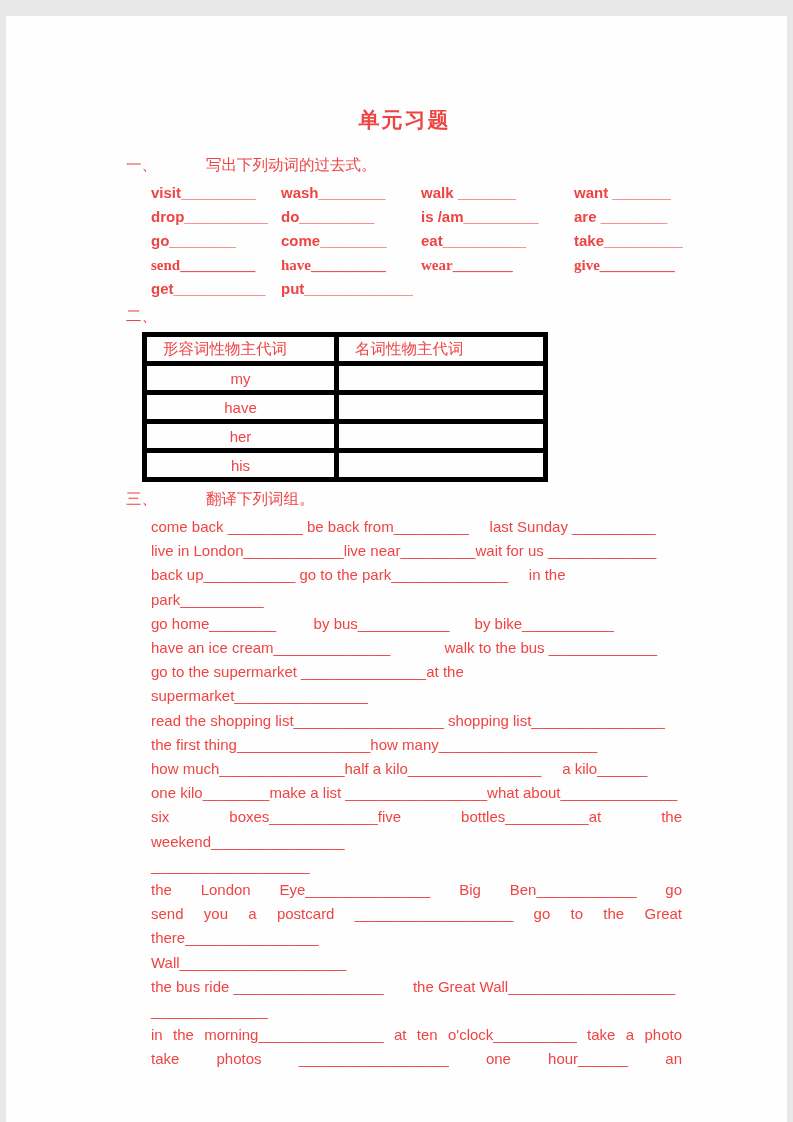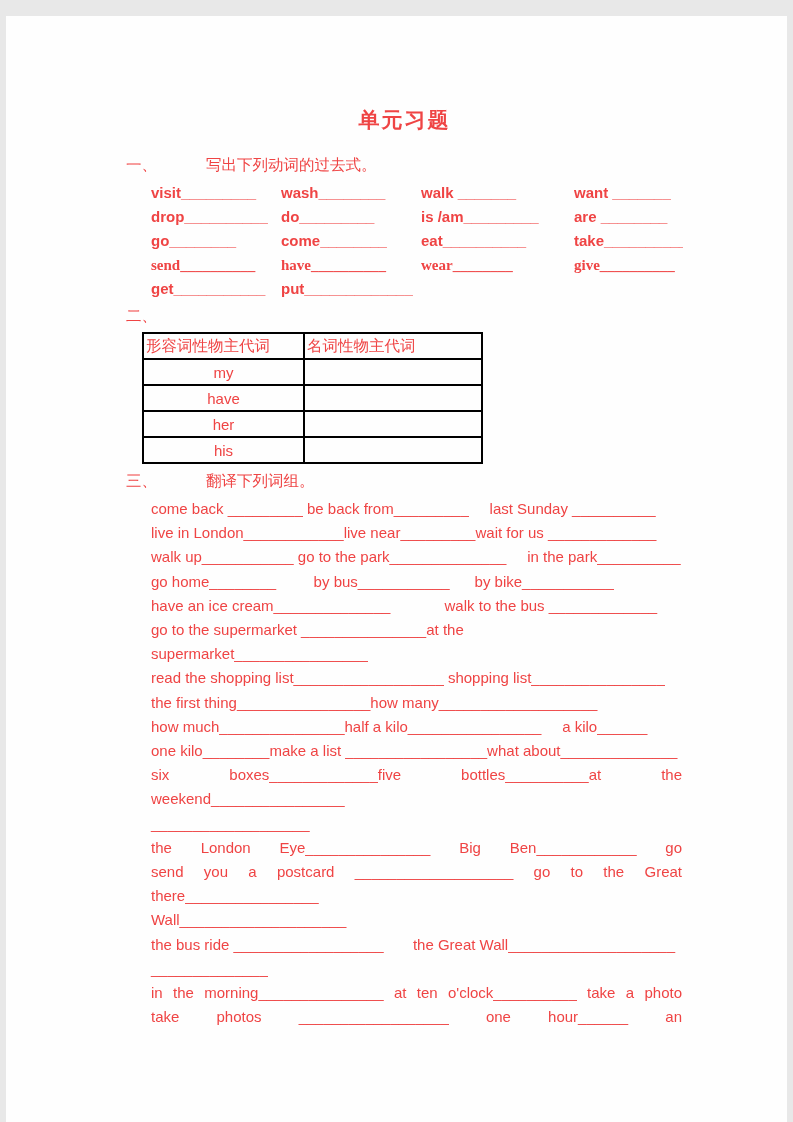--- a/index.html
+++ b/index.html
@@ -46,23 +46,23 @@
   .verb-row.serif { font-family:"Liberation Serif","DejaVu Serif",serif; }
   .verb-cell { white-space:pre; overflow:hidden; }
 
   
   .pron-table {
     border-collapse:collapse;
     margin:3px 0 6px 16px;
     font-size:15px;
   }
   .pron-table th, .pron-table td {
-    border:2px solid #000000;
+    border:5px solid #000000;
     height:24px;
-    padding:0 2px;
+    padding:0 16px;
   }
   .pron-table th {
     font-family:"DejaVu Serif","Liberation Serif",serif;
     font-weight:400;
     text-align:left;
     font-size:15.5px;
   }
   .col-adj { width:155px; }
   .col-noun { width:172px; }
   .pron-table td.c1 { text-align:center; }
@@ -155,21 +155,21 @@
     </tbody>
       </table>
 
     <div class="sec-heading">
       <span class="sec-num">三、</span><span>翻译下列词组。</span>
     </div>
 
     <div class="phrase-lines">
       <div class="phrase-line">come back _________ be back from_________     last Sunday __________</div>
       <div class="phrase-line">live in London____________live near_________wait for us _____________</div>
-      <div class="phrase-line">walk up___________ go to the park______________     in the park__________</div>
+      <div class="phrase-line">back up___________ go to the park______________     in the park__________</div>
       <div class="phrase-line">go home________         by bus___________      by bike___________</div>
       <div class="phrase-line">have an ice cream______________             walk to the bus _____________</div>
       <div class="phrase-line">go to the supermarket _______________at the supermarket________________</div>
       <div class="phrase-line">read the shopping list__________________ shopping list________________</div>
       <div class="phrase-line">the first thing________________how many___________________</div>
       <div class="phrase-line">how much_______________half a kilo________________     a kilo______</div>
       <div class="phrase-line">one kilo________make a list _________________what about______________</div>
       <div class="phrase-line justify">six boxes_____________five bottles__________at the</div>
       <div class="phrase-line">weekend________________</div>
       <div class="phrase-line">___________________</div>

